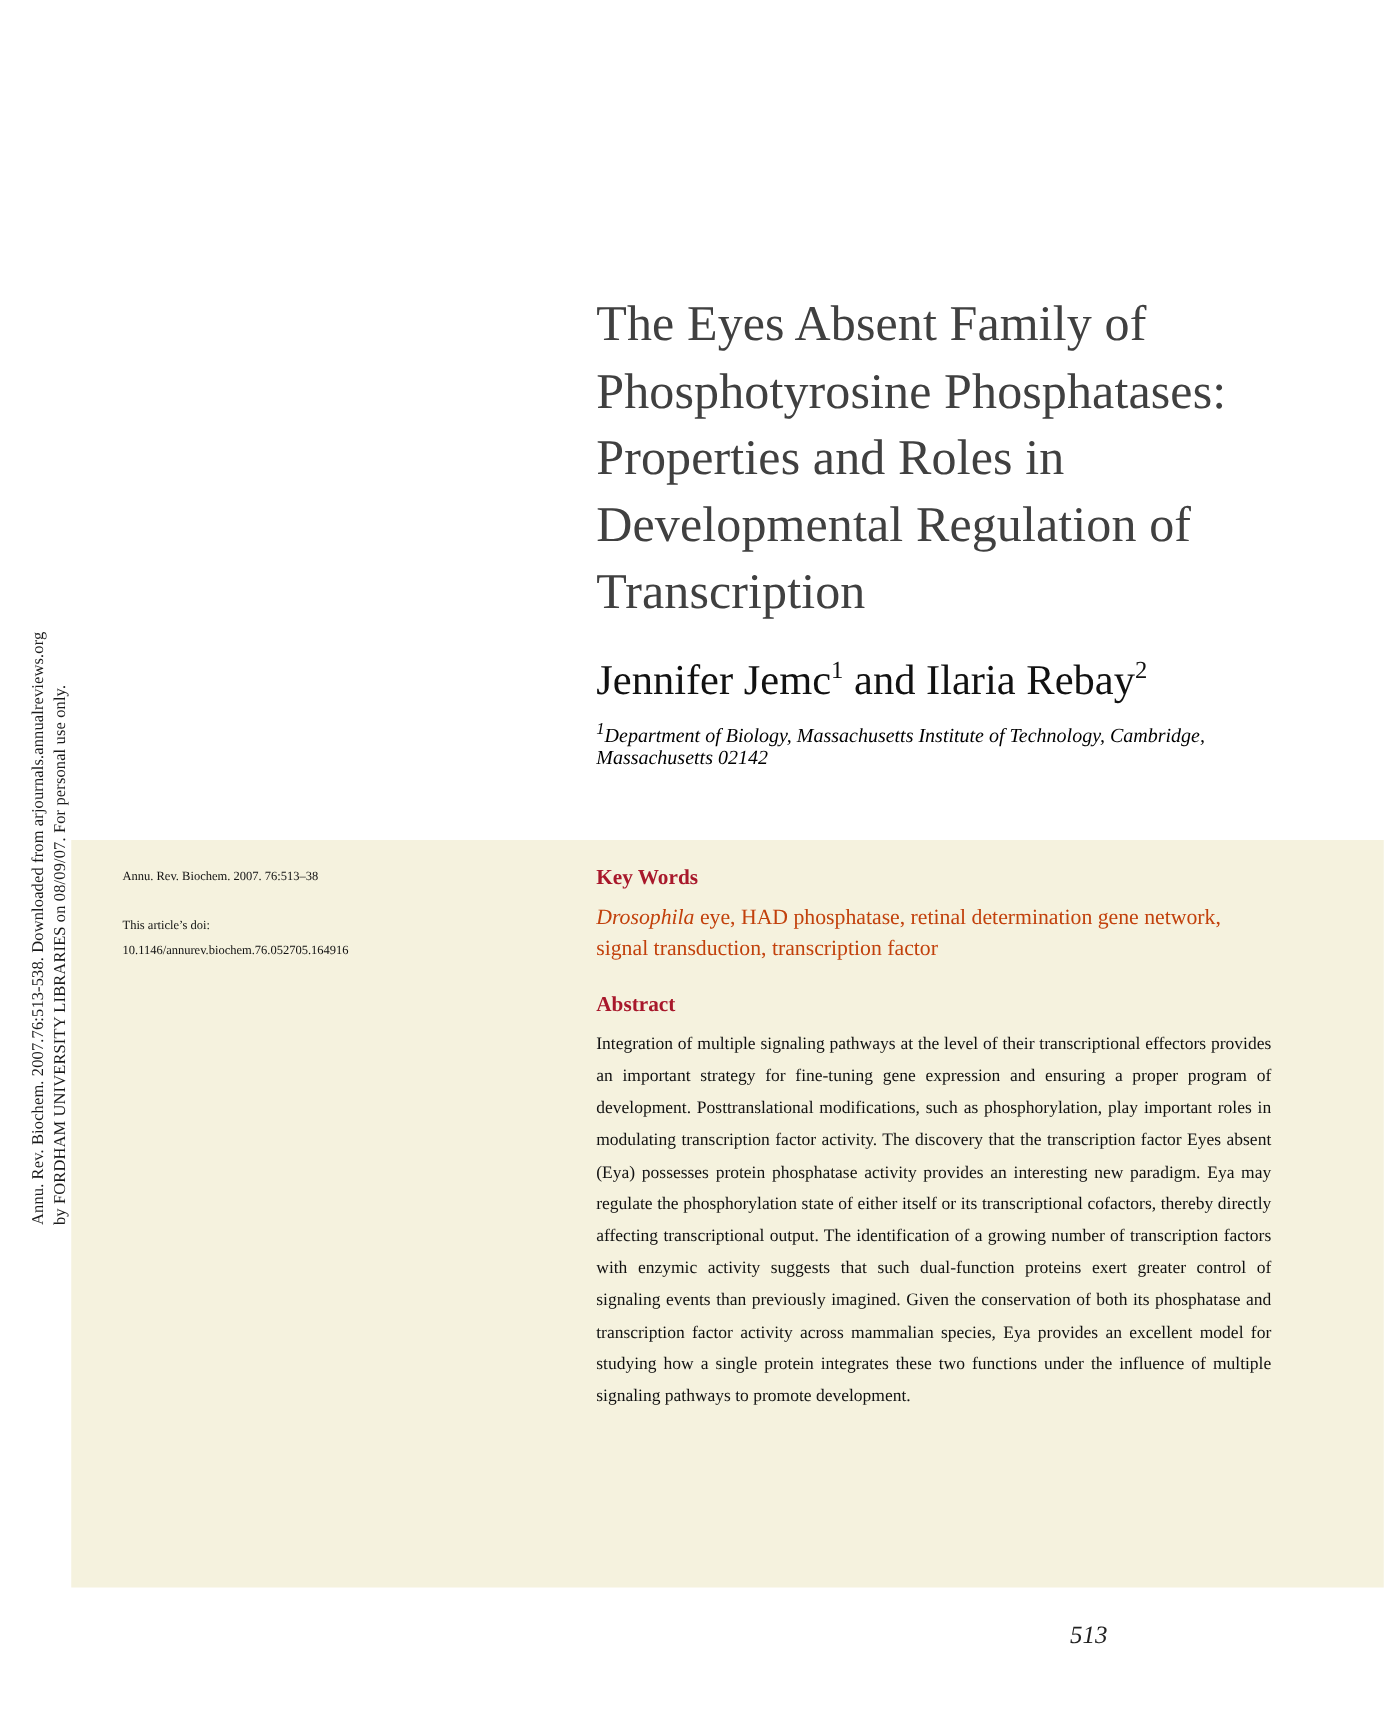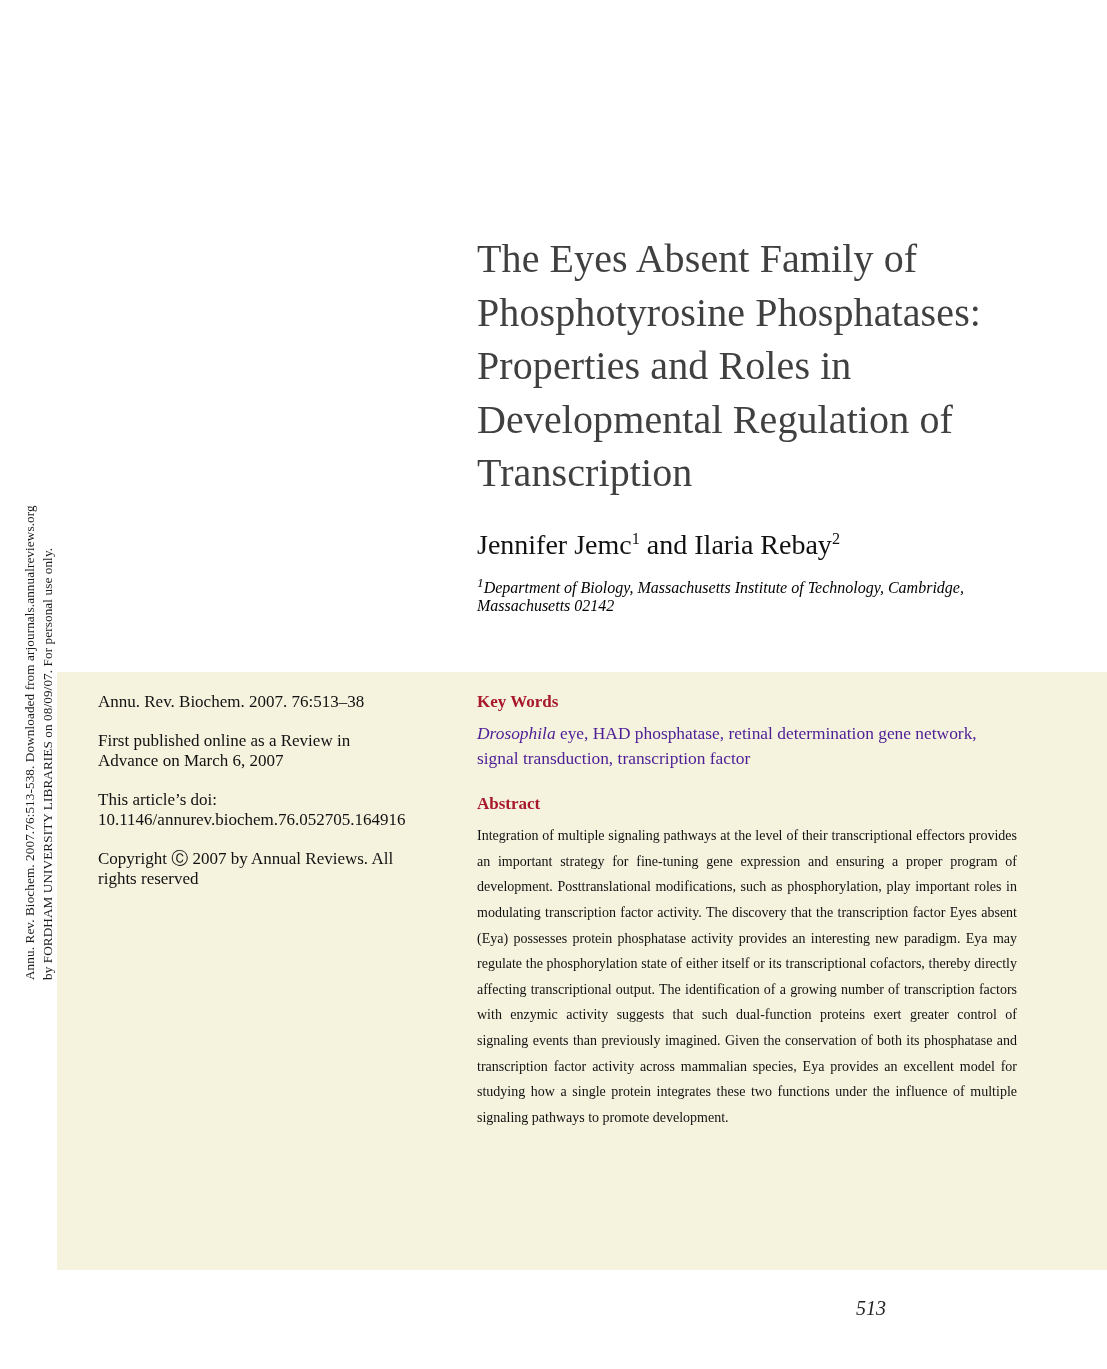--- a/index.html
+++ b/index.html
@@ -65,21 +65,21 @@
     line-height: 53.5px;
     color: #404040;
     letter-spacing: 0.1px;
   }
 
   #authors {
     position: absolute;
     left: 477px;
     top: 529px;
     width: 545px;
-    font-size: 28px;
+    font-size: 34px;
     line-height: 32px;
     color: #111111;
     z-index: 3;
   }
   #authors sup {
     font-size: 0.58em;
     vertical-align: super;
     line-height: 0;
   }
 
@@ -94,21 +94,21 @@
 
   
   #meta-column {
     position: absolute;
     left: 98px;
     top: 692px;
     width: 310px;
     z-index: 3;
   }
   .meta-entry {
-    font-size: 17px;
+    font-size: 10px;
     line-height: 20.5px;
     color: #111111;
     margin-bottom: 18px;
   }
   .meta-entry:last-child { margin-bottom: 0; }
   .meta-entry em { font-style: italic; }
 
   
   #content-column {
     position: absolute;
@@ -121,21 +121,21 @@
     font-family: "Liberation Serif", "DejaVu Serif", serif;
     font-weight: bold;
     font-size: 17px;
     line-height: 24px;
     color: #a8182b;
     margin: 0 0 7px 0;
   }
   #keywords-text {
     font-size: 17.4px;
     line-height: 24.6px;
-    color: #4c1d95;
+    color: #c2410c;
     margin: 0 0 22px 0;
   }
   #keywords-text em { font-style: italic; }
   #abstract-text {
     font-size: 14px;
     line-height: 25.6px;
     color: #111111;
     margin: 0;
     text-align: justify;
     text-justify: inter-word;
@@ -166,23 +166,21 @@
 <div id="title-block">
   <h1 id="article-title">The Eyes Absent Family of Phosphotyrosine Phosphatases: Properties and Roles in Developmental Regulation of Transcription</h1>
 </div>
 
 <div id="authors">Jennifer Jemc<sup>1</sup> and Ilaria Rebay<sup>2</sup></div>
 
 <div id="affiliations"><sup>1</sup>Department of Biology, Massachusetts Institute of Technology, Cambridge, Massachusetts 02142</div>
 
 <div id="meta-column">
   <div class="meta-entry">Annu. Rev. Biochem. 2007. 76:513–38</div>
-  <div class="meta-entry">First published online as a Review in Advance on March 6, 2007</div>
   <div class="meta-entry">This article’s doi:<br>10.1146/annurev.biochem.76.052705.164916</div>
-  <div class="meta-entry">Copyright Ⓒ 2007 by Annual Reviews. All rights reserved</div>
 </div>
 
 <div id="content-column">
   <h2 class="section-heading">Key Words</h2>
   <p id="keywords-text"><em>Drosophila</em> eye, HAD phosphatase, retinal determination gene network, signal transduction, transcription factor</p>
   <h2 class="section-heading">Abstract</h2>
   <p id="abstract-text">Integration of multiple signaling pathways at the level of their transcriptional effectors provides an important strategy for fine-tuning gene expression and ensuring a proper program of development. Posttranslational modifications, such as phosphorylation, play important roles in modulating transcription factor activity. The discovery that the transcription factor Eyes absent (Eya) possesses protein phosphatase activity provides an interesting new paradigm. Eya may regulate the phosphorylation state of either itself or its transcriptional cofactors, thereby directly affecting transcriptional output. The identification of a growing number of transcription factors with enzymic activity suggests that such dual-function proteins exert greater control of signaling events than previously imagined. Given the conservation of both its phosphatase and transcription factor activity across mammalian species, Eya provides an excellent model for studying how a single protein integrates these two functions under the influence of multiple signaling pathways to promote development.</p>
 </div>
 
 <div id="page-number">513</div>

